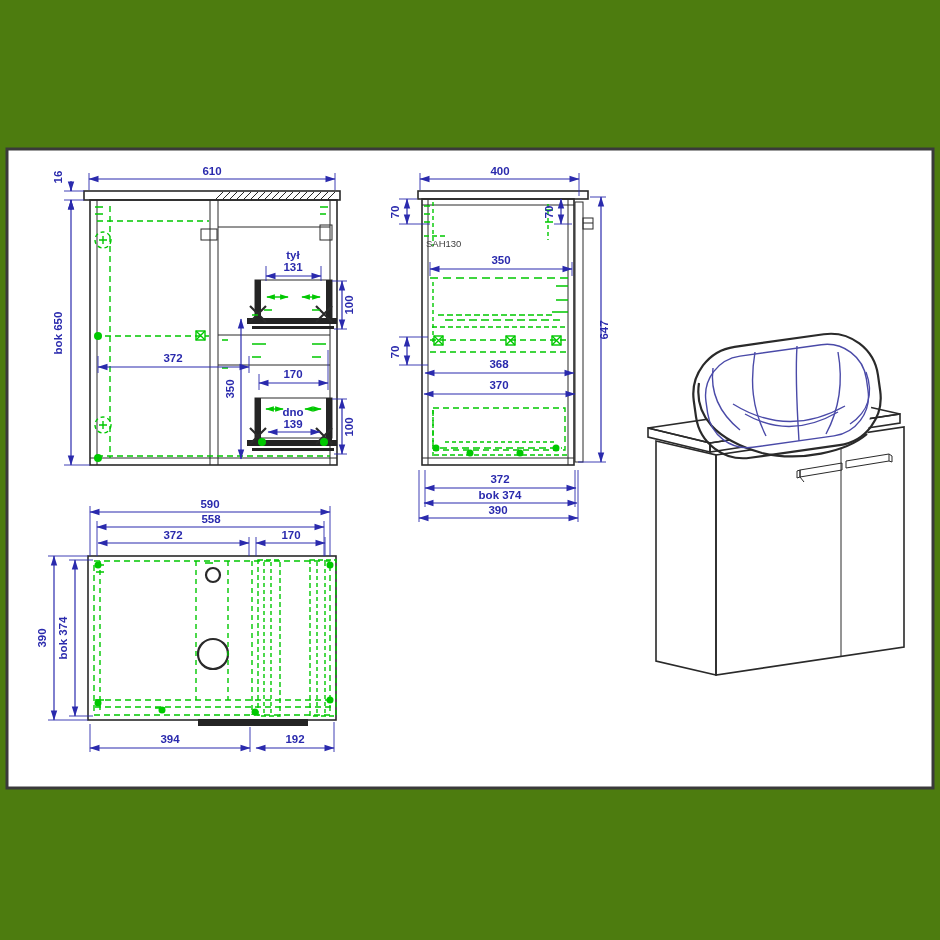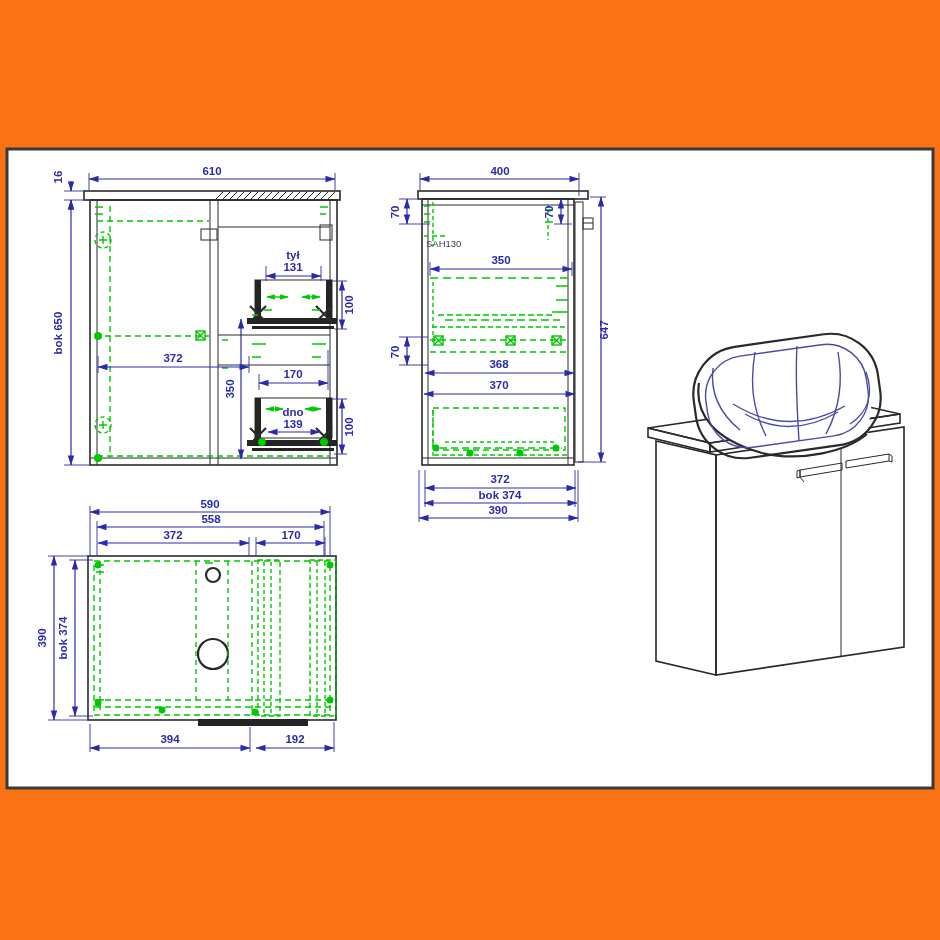--- a/index.html
+++ b/index.html
@@ -1,16 +1,16 @@
 <!DOCTYPE html>
 <html><head>
 <meta charset="utf-8">
 <style>
   html,body{margin:0;padding:0;background:#ffffff;}
-  #stage{position:relative;width:940px;height:940px;background:#f97316;overflow:hidden;
+  #stage{position:relative;width:940px;height:940px;background:#4d7c0f;overflow:hidden;
          font-family:"Liberation Sans",sans-serif;}
   svg{position:absolute;left:0;top:0;}
   .o   {stroke:#2a2a2a;fill:none;stroke-width:1.6;stroke-linecap:square;}
   .o1  {stroke:#2a2a2a;fill:none;stroke-width:1;}
   .o2  {stroke:#2a2a2a;fill:none;stroke-width:2.2;}
   .fd  {fill:#242424;stroke:none;}
   .dim {stroke:#2a2aad;fill:none;stroke-width:1.2;}
   .ext {stroke:#2a2aad;fill:none;stroke-width:0.9;}
   .dimt{fill:#2a2aad;font:700 11.5px "Liberation Sans",sans-serif;}
   .lbl {fill:#3d3d3d;font:400 9.5px "Liberation Sans",sans-serif;}

